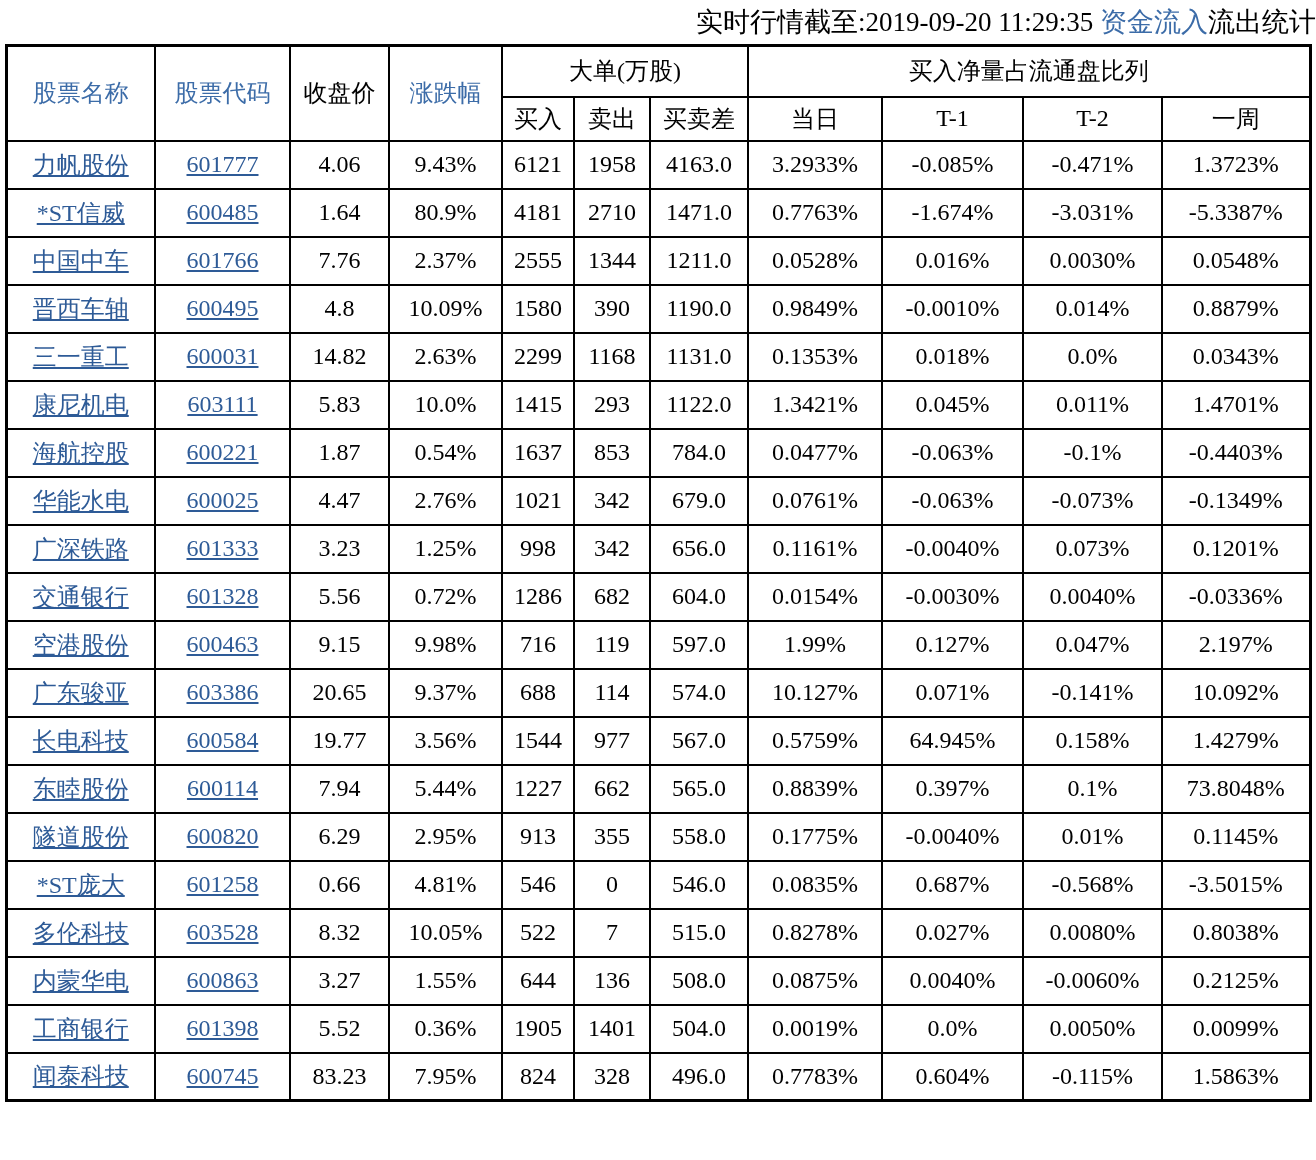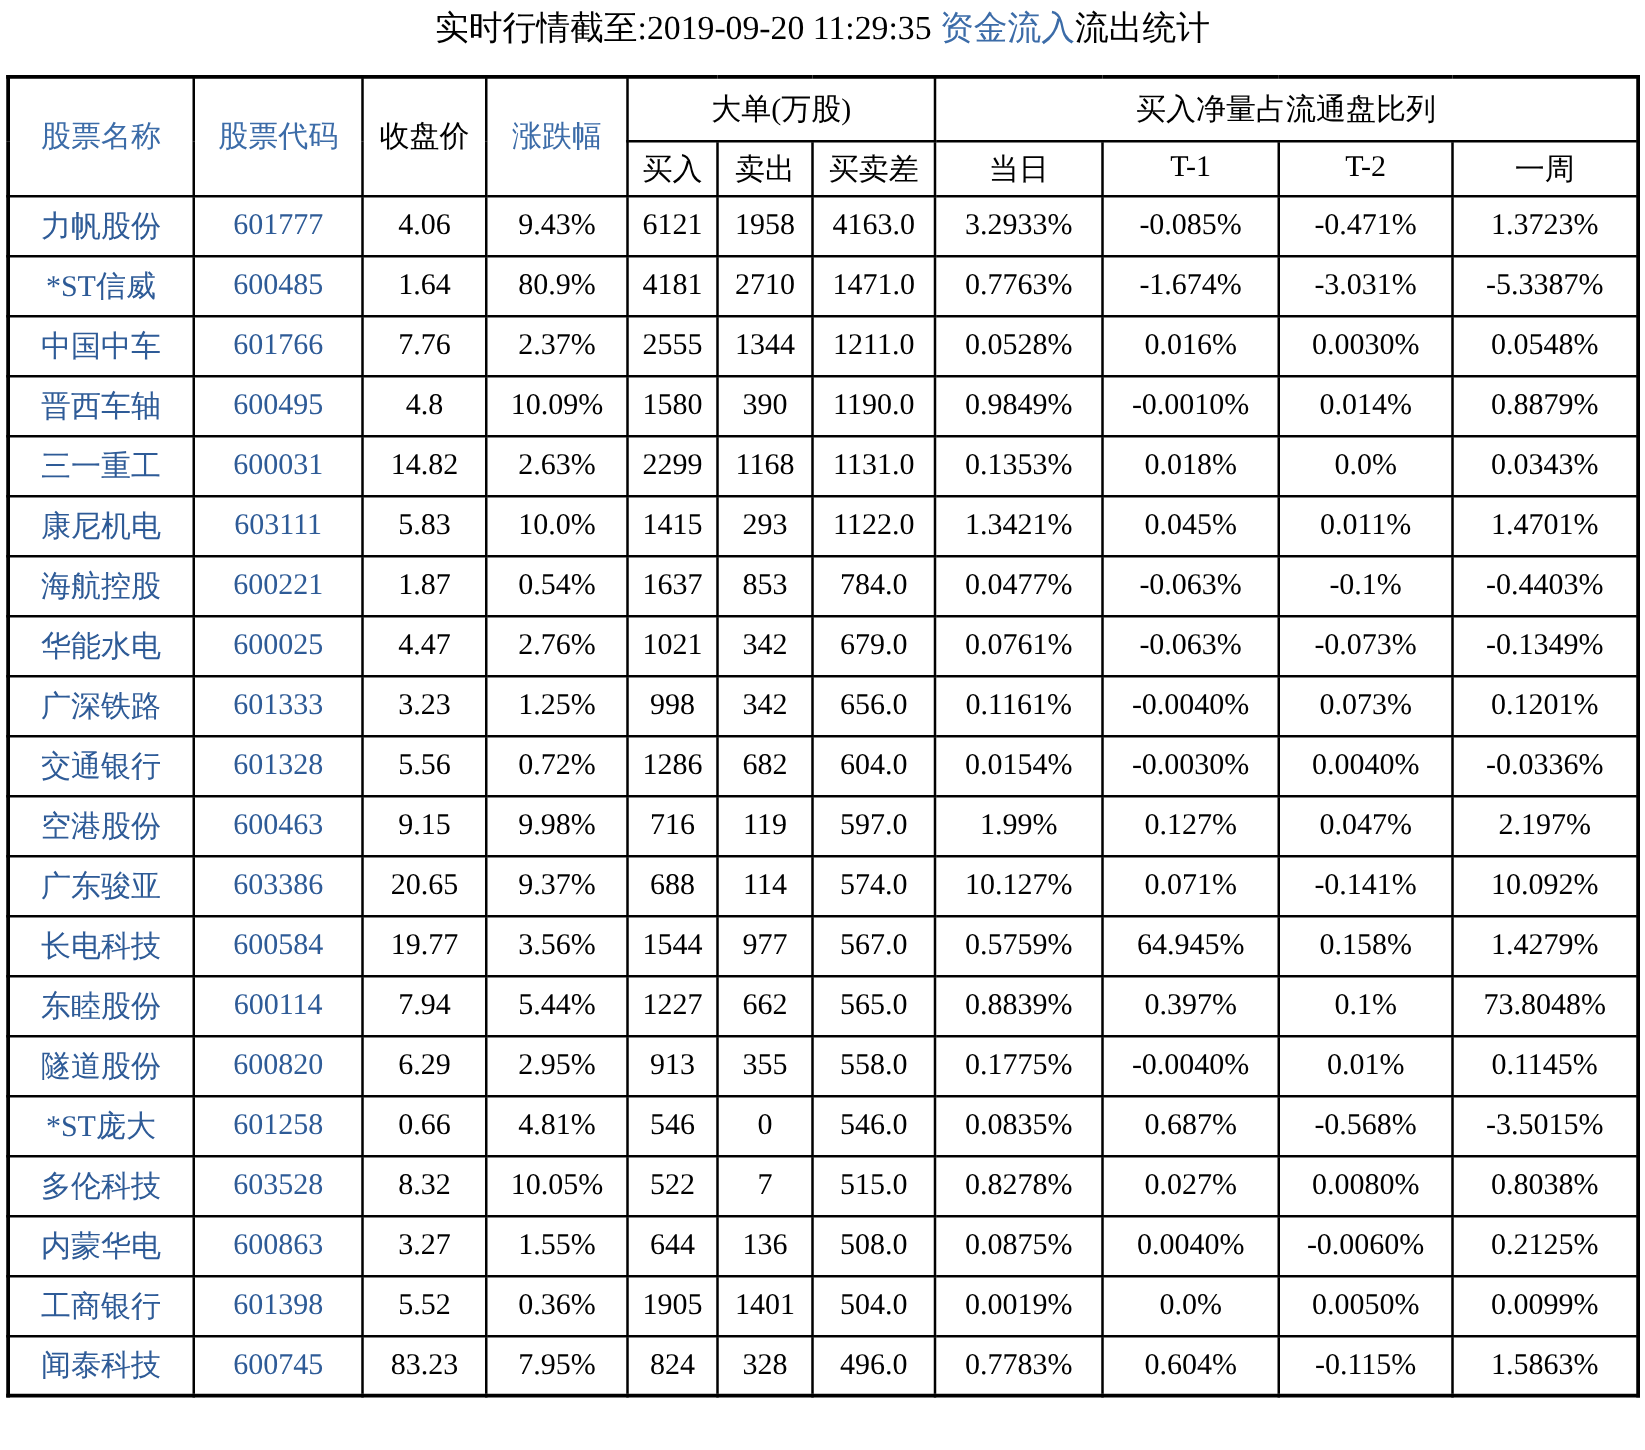--- a/index.html
+++ b/index.html
@@ -19,49 +19,49 @@
     font-family: "Liberation Serif", "DejaVu Serif", serif;
     color: var(--ink);
   }
   .page {
     width: 1316px;
     height: 1160px;
     background: var(--bg);
     overflow: hidden;
   }
   .title {
-    text-align: center;
+    text-align: right;
     font-size: 27px;
     line-height: 44px;
     height: 44px;
     white-space: nowrap;
     color: var(--ink);
   }
   .title .hl { color: var(--header-blue); }
   table.stock-table {
     border-collapse: collapse;
     table-layout: fixed;
     width: 1304px;
-    margin: 16px auto;
+    margin: 0 auto;
     border: 3px solid #000;
   }
   .stock-table th, .stock-table td {
     border: 2px solid #000;
     text-align: center;
     vertical-align: middle;
     font-weight: normal;
     font-size: 24px;
     padding: 0 2px;
     overflow: hidden;
     white-space: nowrap;
   }
   .stock-table thead tr.h1 th { height: 51px; }
   .stock-table thead tr.h2 th { height: 44px; }
   .stock-table tbody td { height: 48px; }
-  .blue { color: var(--blue); }
+  .blue { color: var(--blue); text-decoration: underline; }
   .hblue { color: var(--header-blue); }
 </style>
 </head>
 <body>
 
 <div class="page">
 
   <div class="title"><span>实时行情截至:2019-09-20 11:29:35 </span><span class="hl">资金流入</span><span>流出统计</span></div>
 
   <table class="stock-table">

